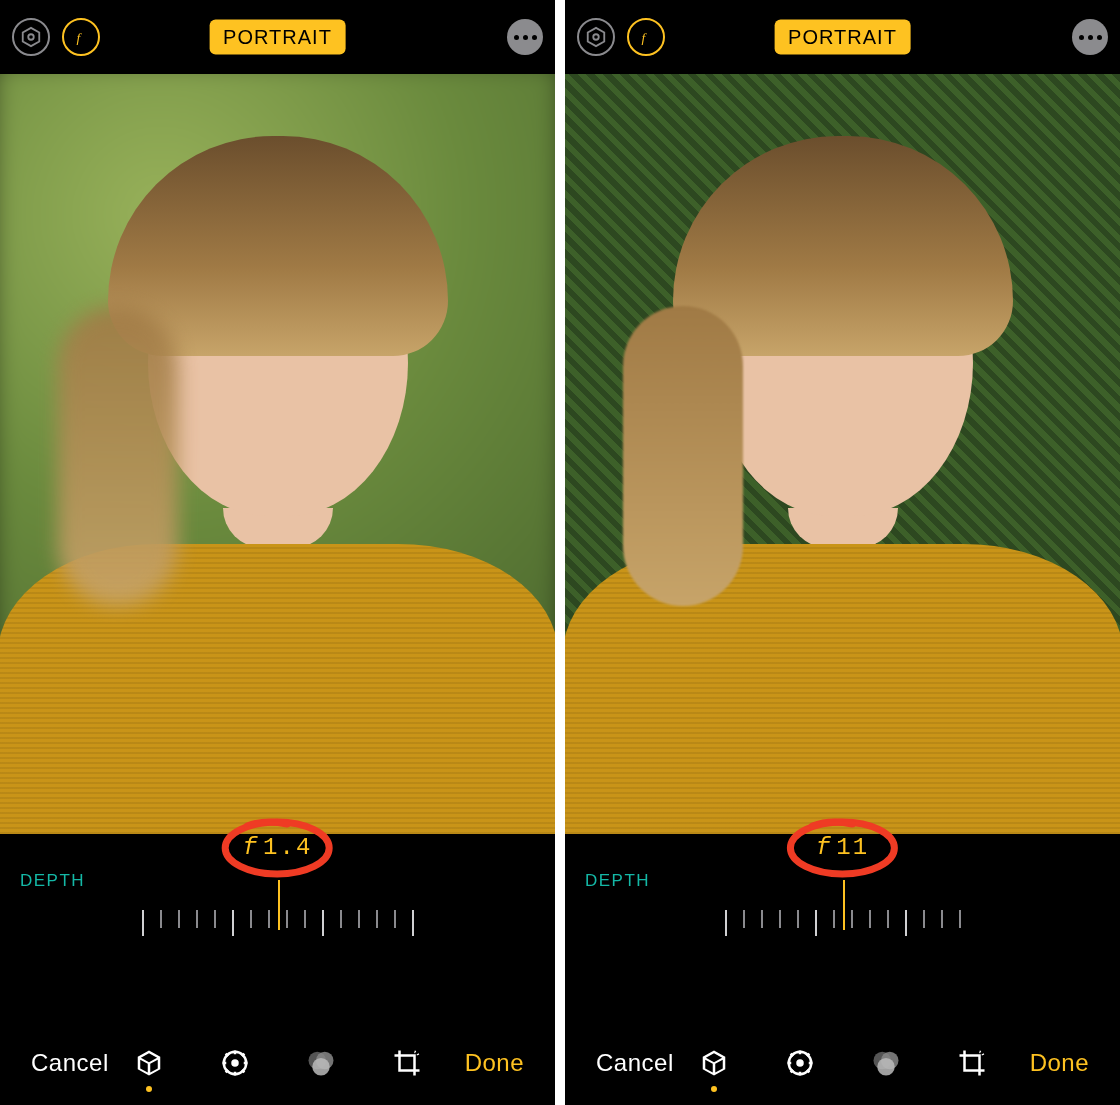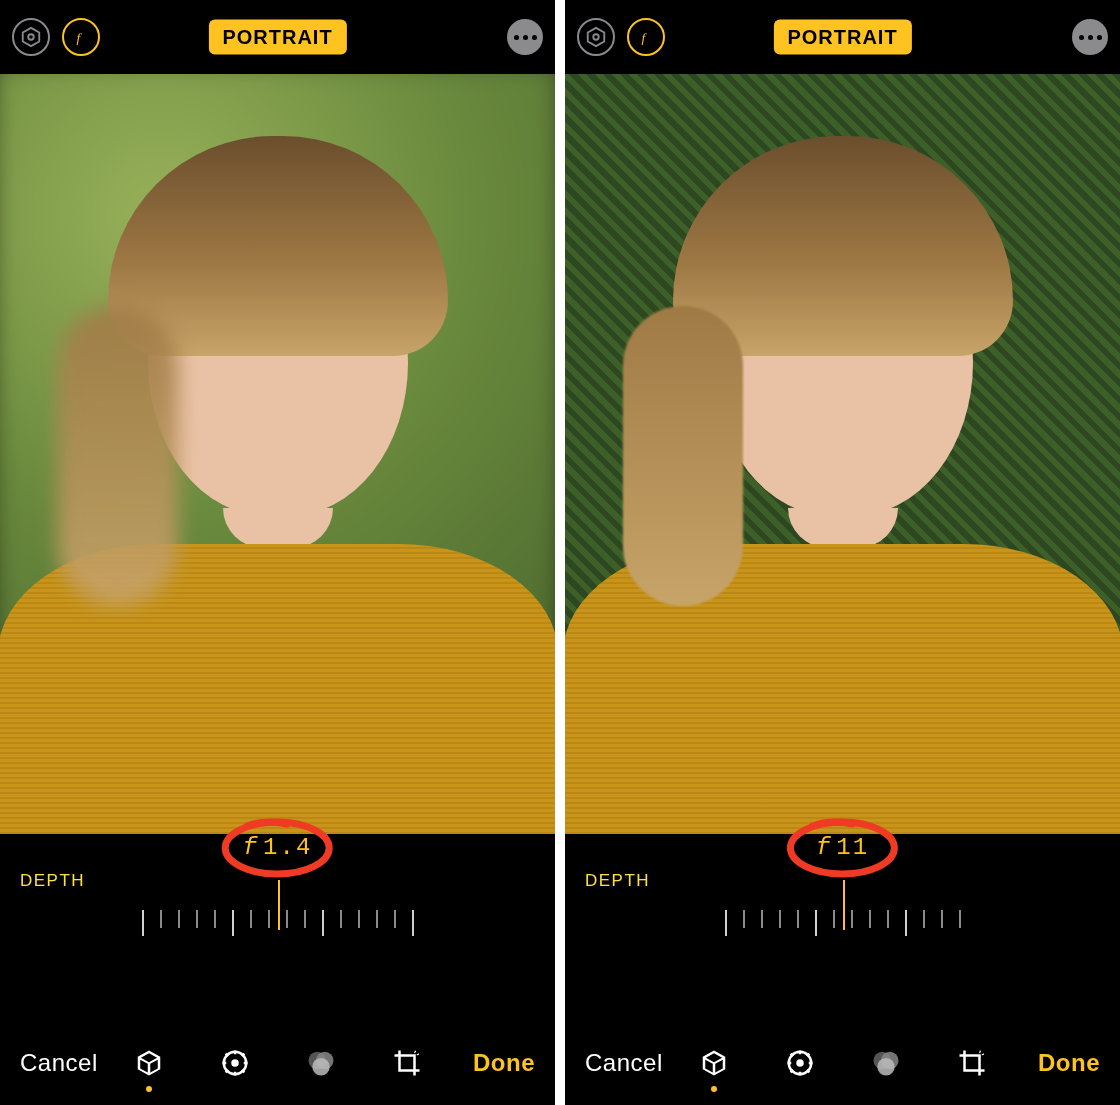--- a/index.html
+++ b/index.html
@@ -47,21 +47,21 @@
     box-sizing: border-box;
   }
   .hex-icon svg, .f-icon svg { display: block; }
   .mode-badge {
     position: absolute;
     left: 50%;
     top: 50%;
     transform: translate(-50%, -50%);
     background: #fec221;
     color: #000;
-    font-weight: 700;
+    font-weight: 400;
     font-size: 20px;
     letter-spacing: 1px;
     padding: 6px 14px;
     border-radius: 6px;
   }
   .more-btn {
     margin-left: auto;
     width: 36px;
     height: 36px;
     border-radius: 50%;
@@ -150,21 +150,21 @@
 
   
   .depth-row {
     padding: 18px 20px 0;
     display: flex;
     align-items: center;
     position: relative;
     height: 58px;
   }
   .depth-label {
-    color: #fde047;
+    color: #14b8a6;
     font-size: 17px;
     letter-spacing: 1.5px;
   }
   .fvalue-wrap {
     position: absolute;
     left: 50%;
     top: 0px;
     transform: translateX(-50%);
     text-align: center;
   }
@@ -216,28 +216,28 @@
     height: 50px;
     background: #fec221;
   }
 
   
   .bottombar {
     margin-top: auto;
     height: 84px;
     display: flex;
     align-items: center;
-    padding: 0 20px;
+    padding: 0 31px;
   }
   .txtbtn {
     font-size: 24px;
     letter-spacing: .5px;
   }
   .cancel { color: #fff; }
-  .done   { color: #fec221; margin-left: auto; font-weight: bold; }
+  .done   { color: #fec221; margin-left: auto; }
   .tool-icons {
     position: absolute;
     left: 50%;
     transform: translateX(-50%);
     display: flex;
     gap: 52px;
     align-items: center;
   }
   .tool {
     width: 34px;

